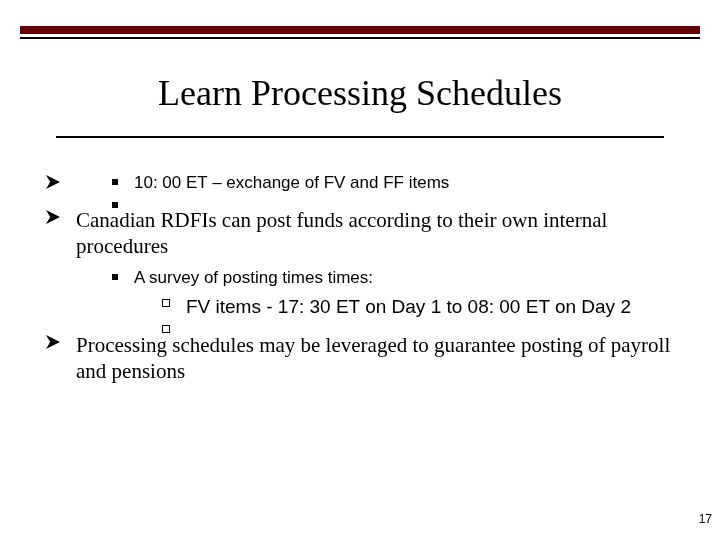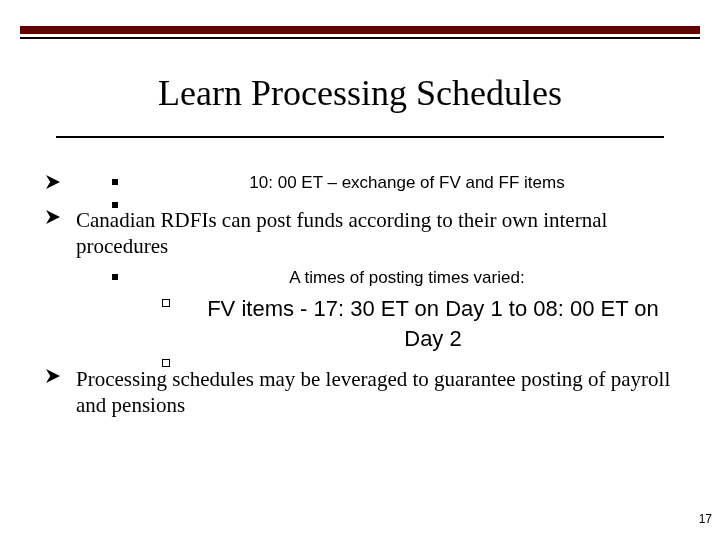--- a/index.html
+++ b/index.html
@@ -7,25 +7,25 @@
   .slide { position: relative; width: 720px; height: 540px; padding: 0 0 0 0; }
   .top-stripe { position: absolute; top: 26px; left: 20px; right: 20px; }
   .stripe-dark { height: 8px; background: #660000; }
   .stripe-line { height: 0; border-top: 2px solid #000; margin-top: 3px; }
   .title { position: absolute; top: 72px; left: 0; right: 0; text-align: center; font-size: 36px; font-weight: 400; }
   .title-underline { position: absolute; top: 136px; left: 56px; right: 56px; border-top: 2px solid #000; }
   .content { position: absolute; top: 164px; left: 40px; right: 40px; font-family: Arial, Helvetica, sans-serif; }
   ul.level1 { list-style: none; }
   ul.level1 > li { position: relative; padding-left: 36px; margin-bottom: 12px; font-size: 21px; line-height: 1.25; font-family: "Times New Roman", Times, serif; }
   ul.level1 > li > .bullet-arrow { position: absolute; left: 6px; top: 3px; }
-  ul.level2 { list-style: none; margin-top: 8px; margin-bottom: 4px; padding-left: 36px; font-family: Arial, Helvetica, sans-serif; text-align: center; }
+  ul.level2 { list-style: none; margin-top: 8px; margin-bottom: 4px; padding-left: 36px; font-family: Arial, Helvetica, sans-serif; }
   ul.level2 > li { position: relative; padding-left: 22px; font-size: 17px; line-height: 1.35; }
   ul.level2 > li > .bullet-square { position: absolute; left: 0; top: 7px; width: 6px; height: 6px; background: #000; }
   ul.level3 { list-style: none; margin-top: 4px; padding-left: 28px; }
-  ul.level3 > li { position: relative; padding-left: 24px; font-size: 22px; line-height: 1.35; }
+  ul.level3 > li { position: relative; padding-left: 24px; font-size: 19px; line-height: 1.35; }
   ul.level3 > li > .bullet-box { position: absolute; left: 0; top: 5px; width: 8px; height: 8px; border: 1.5px solid #000; }
   .page-num { position: absolute; bottom: 14px; right: 8px; font-family: Arial, Helvetica, sans-serif; font-size: 12px; }
   svg.arrow { width: 14px; height: 14px; display: block; }
 </style>
 </head>
 <body>
 
 <div class="slide">
 
   <div class="top-stripe">
@@ -59,21 +59,21 @@
       <li>
         <span class="bullet-arrow">
           <svg class="arrow" viewBox="0 0 10 10">
               <polygon points="0,0 10,5 0,10 3,5" fill="#000"></polygon>
             </svg>
         </span>
         <span>Canadian RDFIs can post funds according to their own internal procedures</span>
         <ul class="level2">
           <li>
             <span class="bullet-square"></span>
-            <span>A times of posting times varied:</span>
+            <span>A survey of posting times times:</span>
             <ul class="level3">
               <li>
                 <span class="bullet-box"></span>
                 <span>FV items - 17: 30 ET on Day 1 to 08: 00 ET on Day 2</span>
               </li>
               <li>
                 <span class="bullet-box"></span>
               </li>
             </ul>
           </li>

